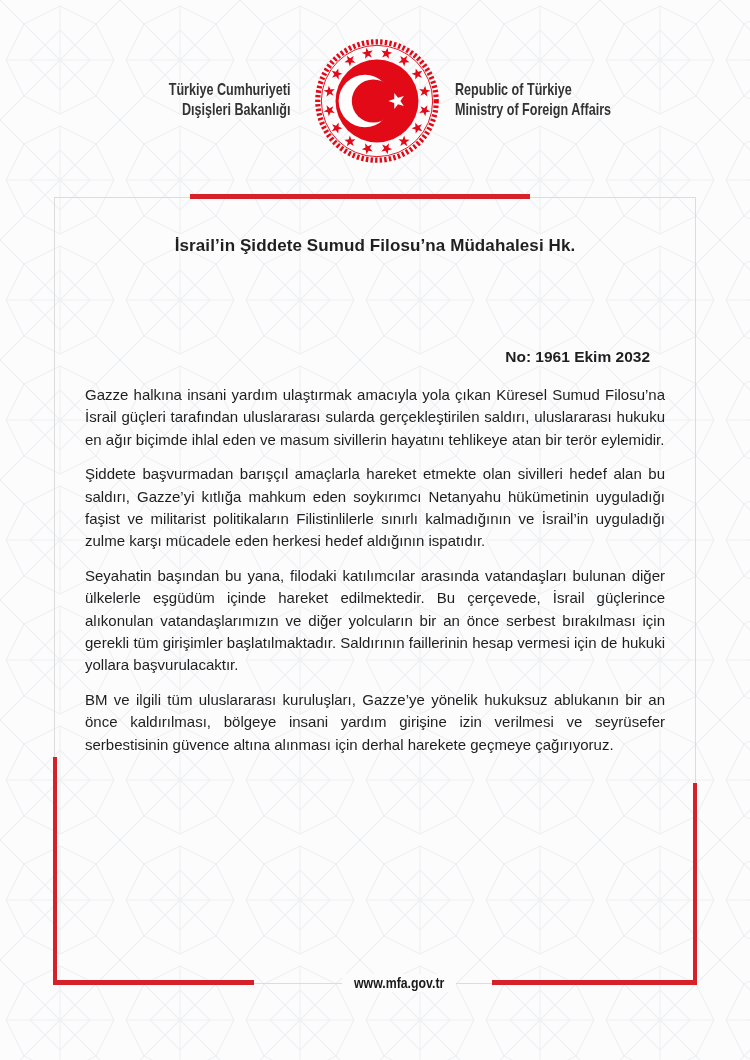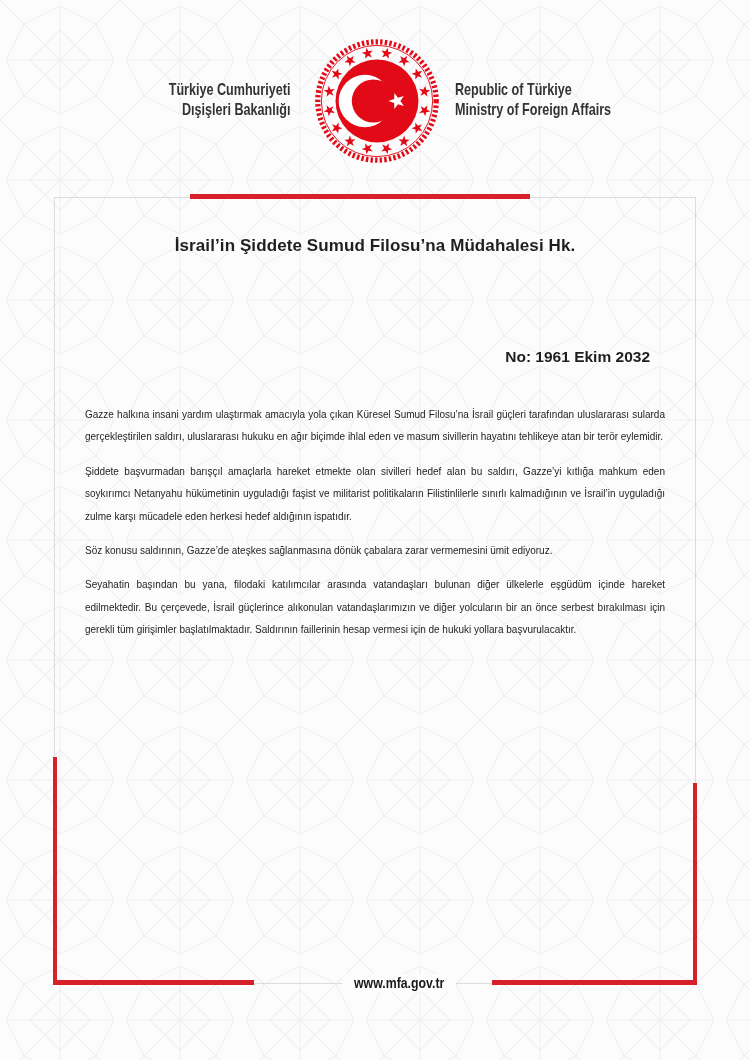--- a/index.html
+++ b/index.html
@@ -50,22 +50,22 @@
     position:absolute;left:55px;top:236px;width:640px;
     text-align:center;font-size:17px;font-weight:bold;color:#1f1f1f;
     z-index:3;letter-spacing:.1px;
   }
   .doc-meta{
     position:absolute;left:97px;top:316px;width:553px;
     display:flex;justify-content:flex-end;
     font-size:15.5px;font-weight:bold;color:#1f1f1f;z-index:3;margin-top:32px;
   }
   .doc-body{
-    position:absolute;left:85px;top:404px;width:580px;
-    font-size:10px;line-height:22.4px;text-align:justify;
+    position:absolute;left:85px;top:384px;width:580px;
+    font-size:15px;line-height:22.4px;text-align:justify;
     color:var(--text-color);z-index:3;
   }
   .doc-body p{margin:0 0 12px 0;}
   
   .footer-label{
     position:absolute;left:0;top:974px;width:750px;
     text-align:center;z-index:4;padding-left:48px;
   }
   .footer-label span{
     display:inline-block;
@@ -151,19 +151,19 @@
 <div class="doc-title">İsrail’in Şiddete Sumud Filosu’na Müdahalesi Hk.</div>
 
 <div class="doc-meta">
   <span>No: 196</span>
   <span>1 Ekim 2032</span>
 </div>
 
 <div class="doc-body">
   <p>Gazze halkına insani yardım ulaştırmak amacıyla yola çıkan Küresel Sumud Filosu’na İsrail güçleri tarafından uluslararası sularda gerçekleştirilen saldırı, uluslararası hukuku en ağır biçimde ihlal eden ve masum sivillerin hayatını tehlikeye atan bir terör eylemidir.</p>
   <p>Şiddete başvurmadan barışçıl amaçlarla hareket etmekte olan sivilleri hedef alan bu saldırı, Gazze’yi kıtlığa mahkum eden soykırımcı Netanyahu hükümetinin uyguladığı faşist ve militarist politikaların Filistinlilerle sınırlı kalmadığının ve İsrail’in uyguladığı zulme karşı mücadele eden herkesi hedef aldığının ispatıdır.</p>
-  <p>Söz konusu saldırının, Gazze’de ateşkes sağlanmasına dönük çabalara zarar vermemesini ümit ediyoruz.</p>
   <p>Seyahatin başından bu yana, filodaki katılımcılar arasında vatandaşları bulunan diğer ülkelerle eşgüdüm içinde hareket edilmektedir. Bu çerçevede, İsrail güçlerince alıkonulan vatandaşlarımızın ve diğer yolcuların bir an önce serbest bırakılması için gerekli tüm girişimler başlatılmaktadır. Saldırının faillerinin hesap vermesi için de hukuki yollara başvurulacaktır.</p>
+  <p>BM ve ilgili tüm uluslararası kuruluşları, Gazze’ye yönelik hukuksuz ablukanın bir an önce kaldırılması, bölgeye insani yardım girişine izin verilmesi ve seyrüsefer serbestisinin güvence altına alınması için derhal harekete geçmeye çağırıyoruz.</p>
 </div>
 
 <div class="footer-label">
   <span>www.mfa.gov.tr</span>
 </div>
 
 </body></html>

